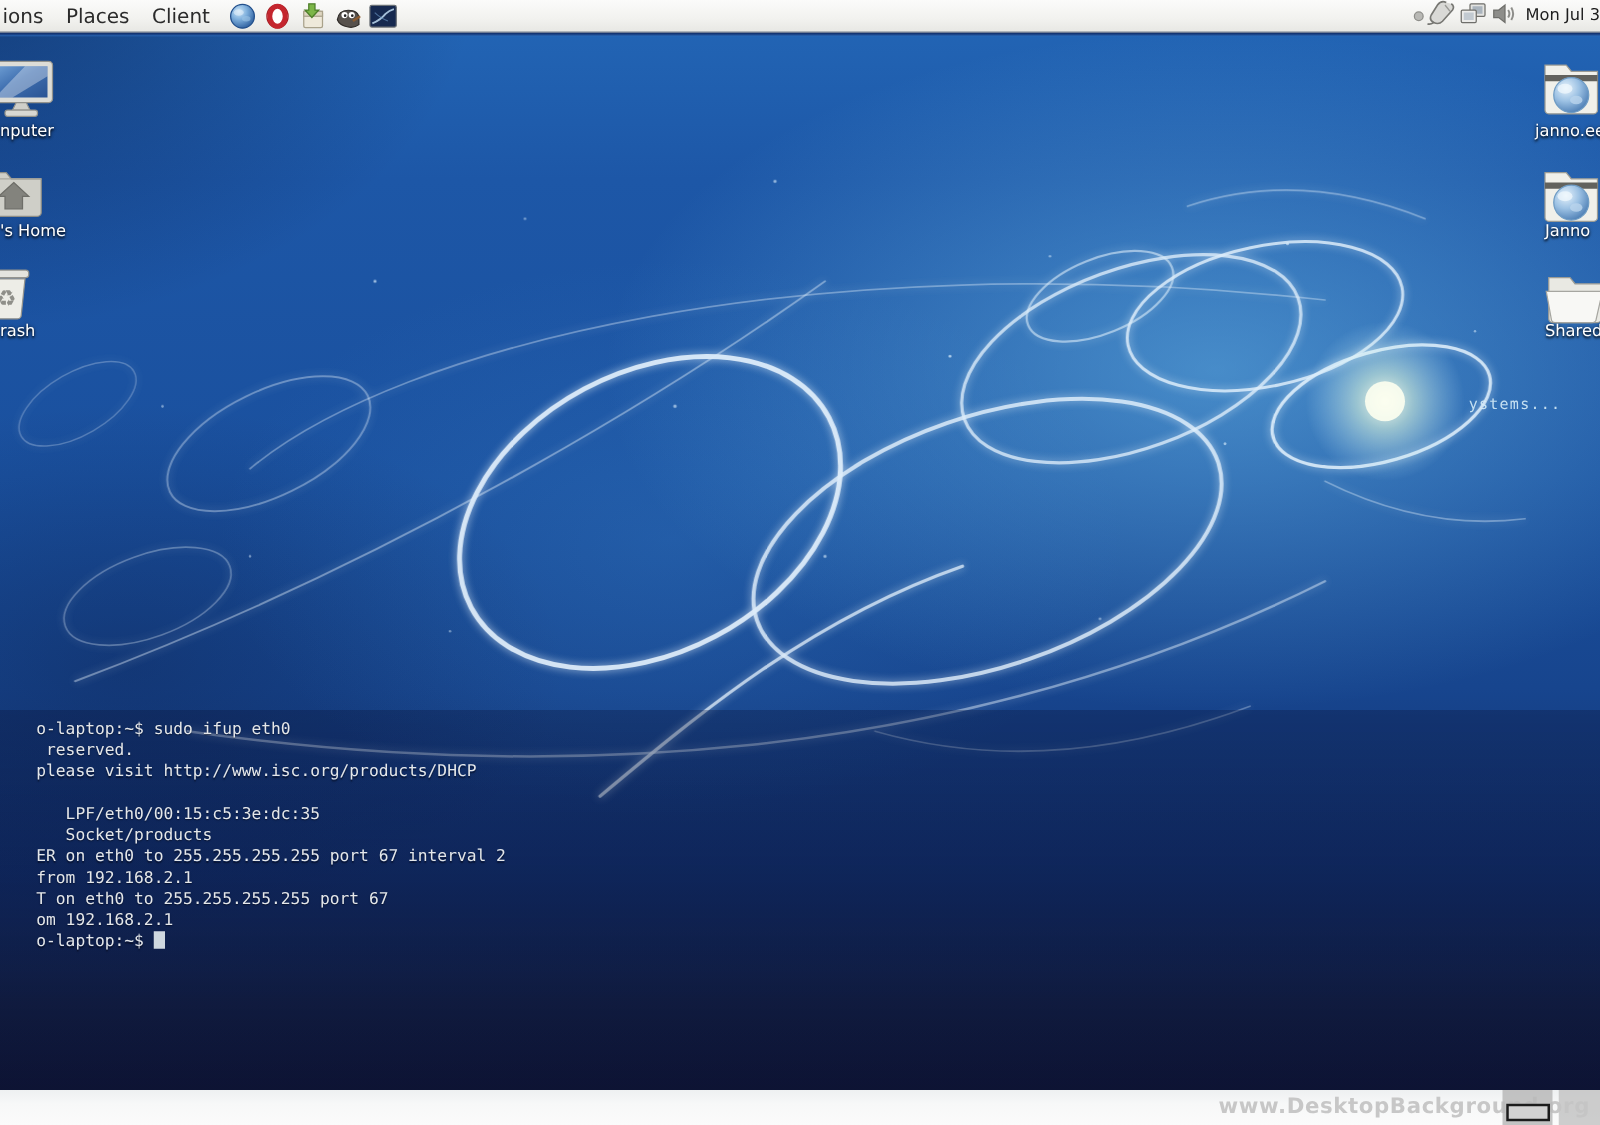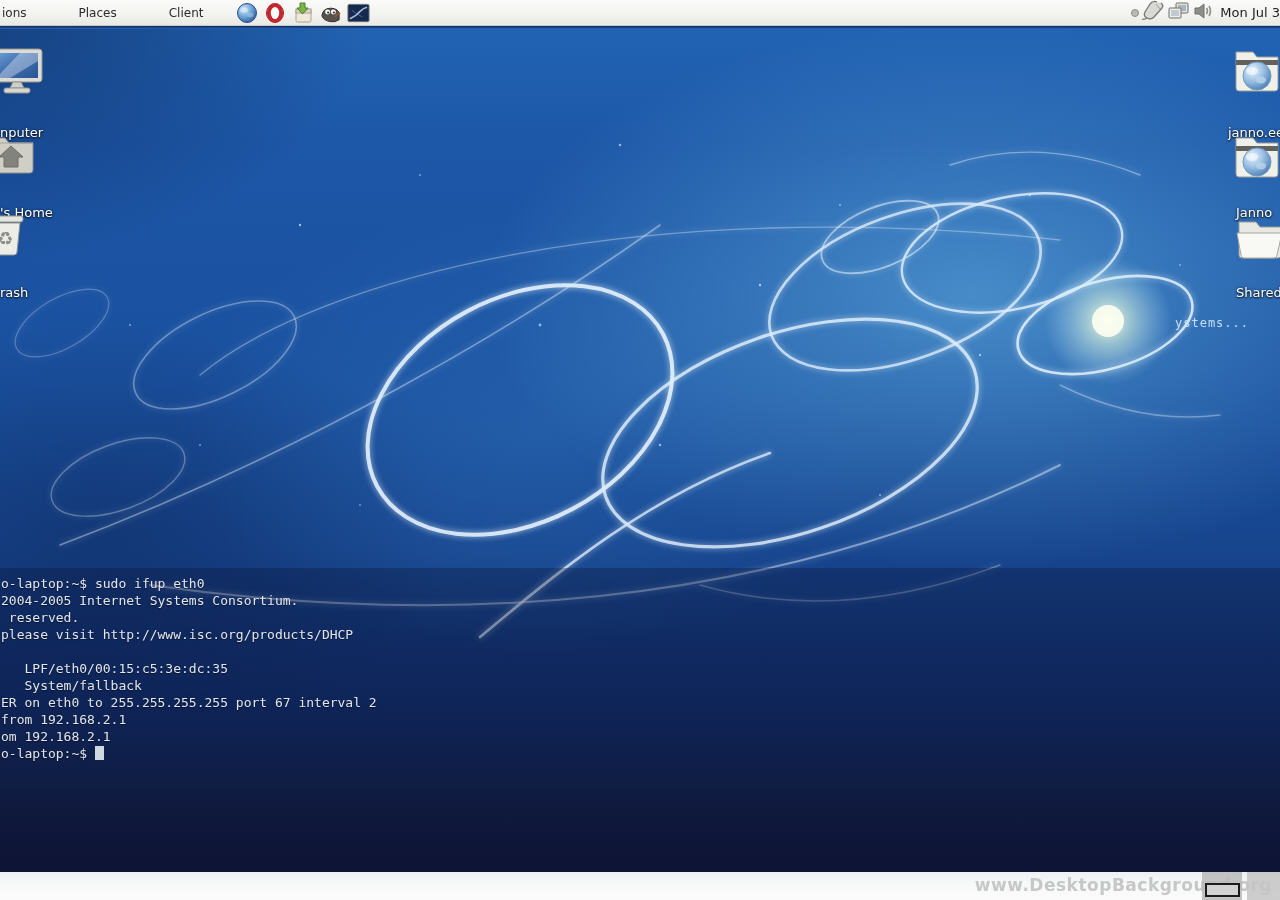--- a/index.html
+++ b/index.html
@@ -9,21 +9,21 @@
     background:#fff;
   }
   
   .panel{
     position:absolute;left:0;top:0;width:1280px;height:25px;
     background:linear-gradient(180deg,#fbfbfa 0%,#f2f2ef 60%,#e8e8e4 100%);
     border-bottom:1px solid #c9c9c4;
     display:flex;align-items:center;z-index:30;
   }
   .menu-item{
-    font-size:12px;color:#2b2b2b;padding:4px 26px;cursor:default;white-space:nowrap;
+    font-size:16px;color:#2b2b2b;padding:4px 9px;cursor:default;white-space:nowrap;
   }
   .menu-item:first-child{padding-left:2px;}
   .launchers{display:flex;align-items:center;gap:5px;margin-left:6px;}
   .launcher{width:23px;height:23px;display:flex;align-items:center;justify-content:center;}
   .tray{position:absolute;right:0;top:0;height:25px;display:flex;align-items:center;gap:2px;justify-content:center;}
   .clock{font-size:13px;color:#1d1d1d;white-space:nowrap;padding-left:4px;}
   .led-dot{width:6px;height:6px;border-radius:50%;background:#b9b9b5;border:1px solid #8e8e8a;}
   
   .desktop{
     position:absolute;left:0;top:25px;width:1280px;height:847px;overflow:hidden;
@@ -40,32 +40,31 @@
   .snooze{
     position:absolute;left:1175px;top:291px;z-index:2;
     font-family:"DejaVu Sans Mono","Liberation Mono",monospace;
     font-size:12px;letter-spacing:1px;color:#d5ecf8;opacity:.9;
   }
   
   .dicon{position:absolute;z-index:5;cursor:default;}
   .dlabel{
     position:absolute;z-index:5;font-size:13px;color:#ffffff;white-space:nowrap;
     text-shadow:0 1px 2px rgba(0,0,0,.85),0 0 3px rgba(0,0,0,.6);
-    margin-top:27px;
   }
   
   .terminal{
     position:absolute;left:0;top:543px;width:1280px;height:304px;z-index:10;
     background:linear-gradient(180deg,rgba(10,18,52,0.30) 0%,rgba(9,15,44,0.42) 70%,rgba(8,12,38,0.55) 100%);
   }
   .tbody{padding:7px 0 0 1px;}
   .tline{
     font-family:"DejaVu Sans Mono","Liberation Mono",monospace;
     font-size:13px;line-height:17px;height:17px;color:#e4e7ea;
-    white-space:pre;text-shadow:0 1px 1px rgba(0,0,10,.5);
+    white-space:pre;text-shadow:0 1px 1px rgba(0,0,10,.5);padding-left:28px;
   }
   .cursor{display:inline-block;width:9px;height:14px;background:#cfd8df;vertical-align:-2px;}
   
   .footer{
     position:absolute;left:0;top:872px;width:1280px;height:28px;
     background:linear-gradient(180deg,#eef0f1 0%,#f7f8f8 40%,#fbfbfb 100%);z-index:20;
   }
   .watermark{
     position:absolute;right:8px;top:3px;font-size:17px;font-weight:bold;
     color:#c7c7c7;letter-spacing:.5px;
@@ -281,28 +280,28 @@
     <svg width="48" height="44" viewBox="0 0 48 44">
       <path d="M3 6 h17 l4 5 h21 v28 a3 3 0 0 1 -3 3 H6 a3 3 0 0 1 -3 -3 z" fill="#e9e9e3" stroke="#9c9c95"></path>
       <path d="M1 17 h45 l-5 22 a3 3 0 0 1 -3 3 H8 a3 3 0 0 1 -3 -3 z" fill="#f8f8f5" stroke="#a6a6a0"></path>
     </svg>
   </div>
   <div class="dlabel" style="left:1236px;top:233px;">Shared</div>
 
   <div class="terminal">
     <div class="tbody">
       <div class="tline">o-laptop:~$ sudo ifup eth0</div>
-      <div class="tline">2004-2005 Internet Systems Consortium.</div>
       <div class="tline"> reserved.</div>
       <div class="tline">please visit http://www.isc.org/products/DHCP</div>
       <div class="tline"></div>
       <div class="tline">   LPF/eth0/00:15:c5:3e:dc:35</div>
-      <div class="tline">   System/fallback</div>
+      <div class="tline">   Socket/products</div>
       <div class="tline">ER on eth0 to 255.255.255.255 port 67 interval 2</div>
       <div class="tline">from 192.168.2.1</div>
+      <div class="tline">T on eth0 to 255.255.255.255 port 67</div>
       <div class="tline">om 192.168.2.1</div>
       <div class="tline"><span>o-laptop:~$ </span><span class="cursor"></span></div>
     </div>
   </div>
 </div>
 
 <div class="footer">
   <div class="watermark">www.DesktopBackground.org</div>
   <div class="wm-box-a"></div>
   <div class="wm-box-b"></div>

